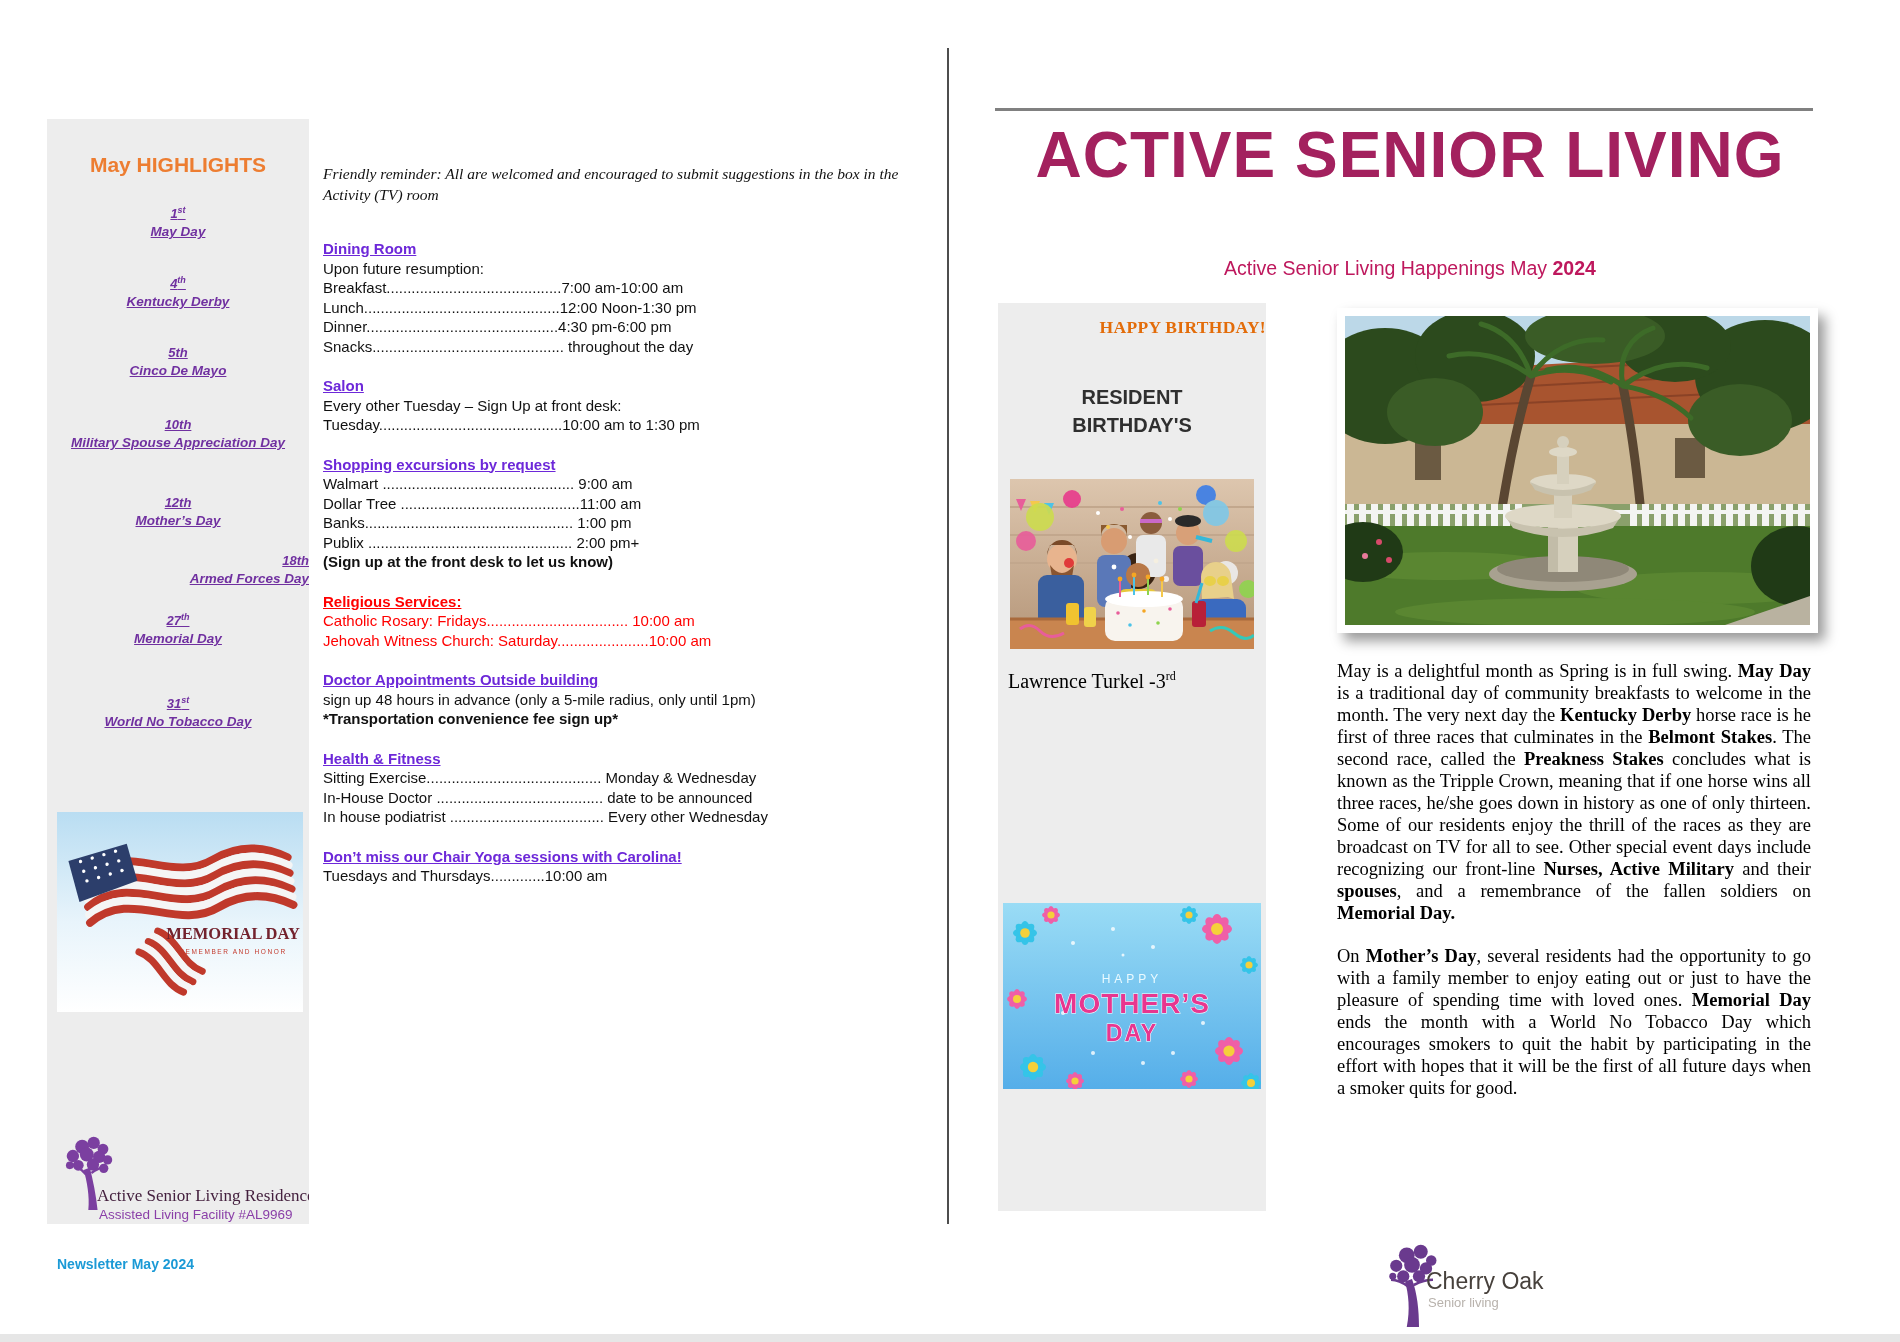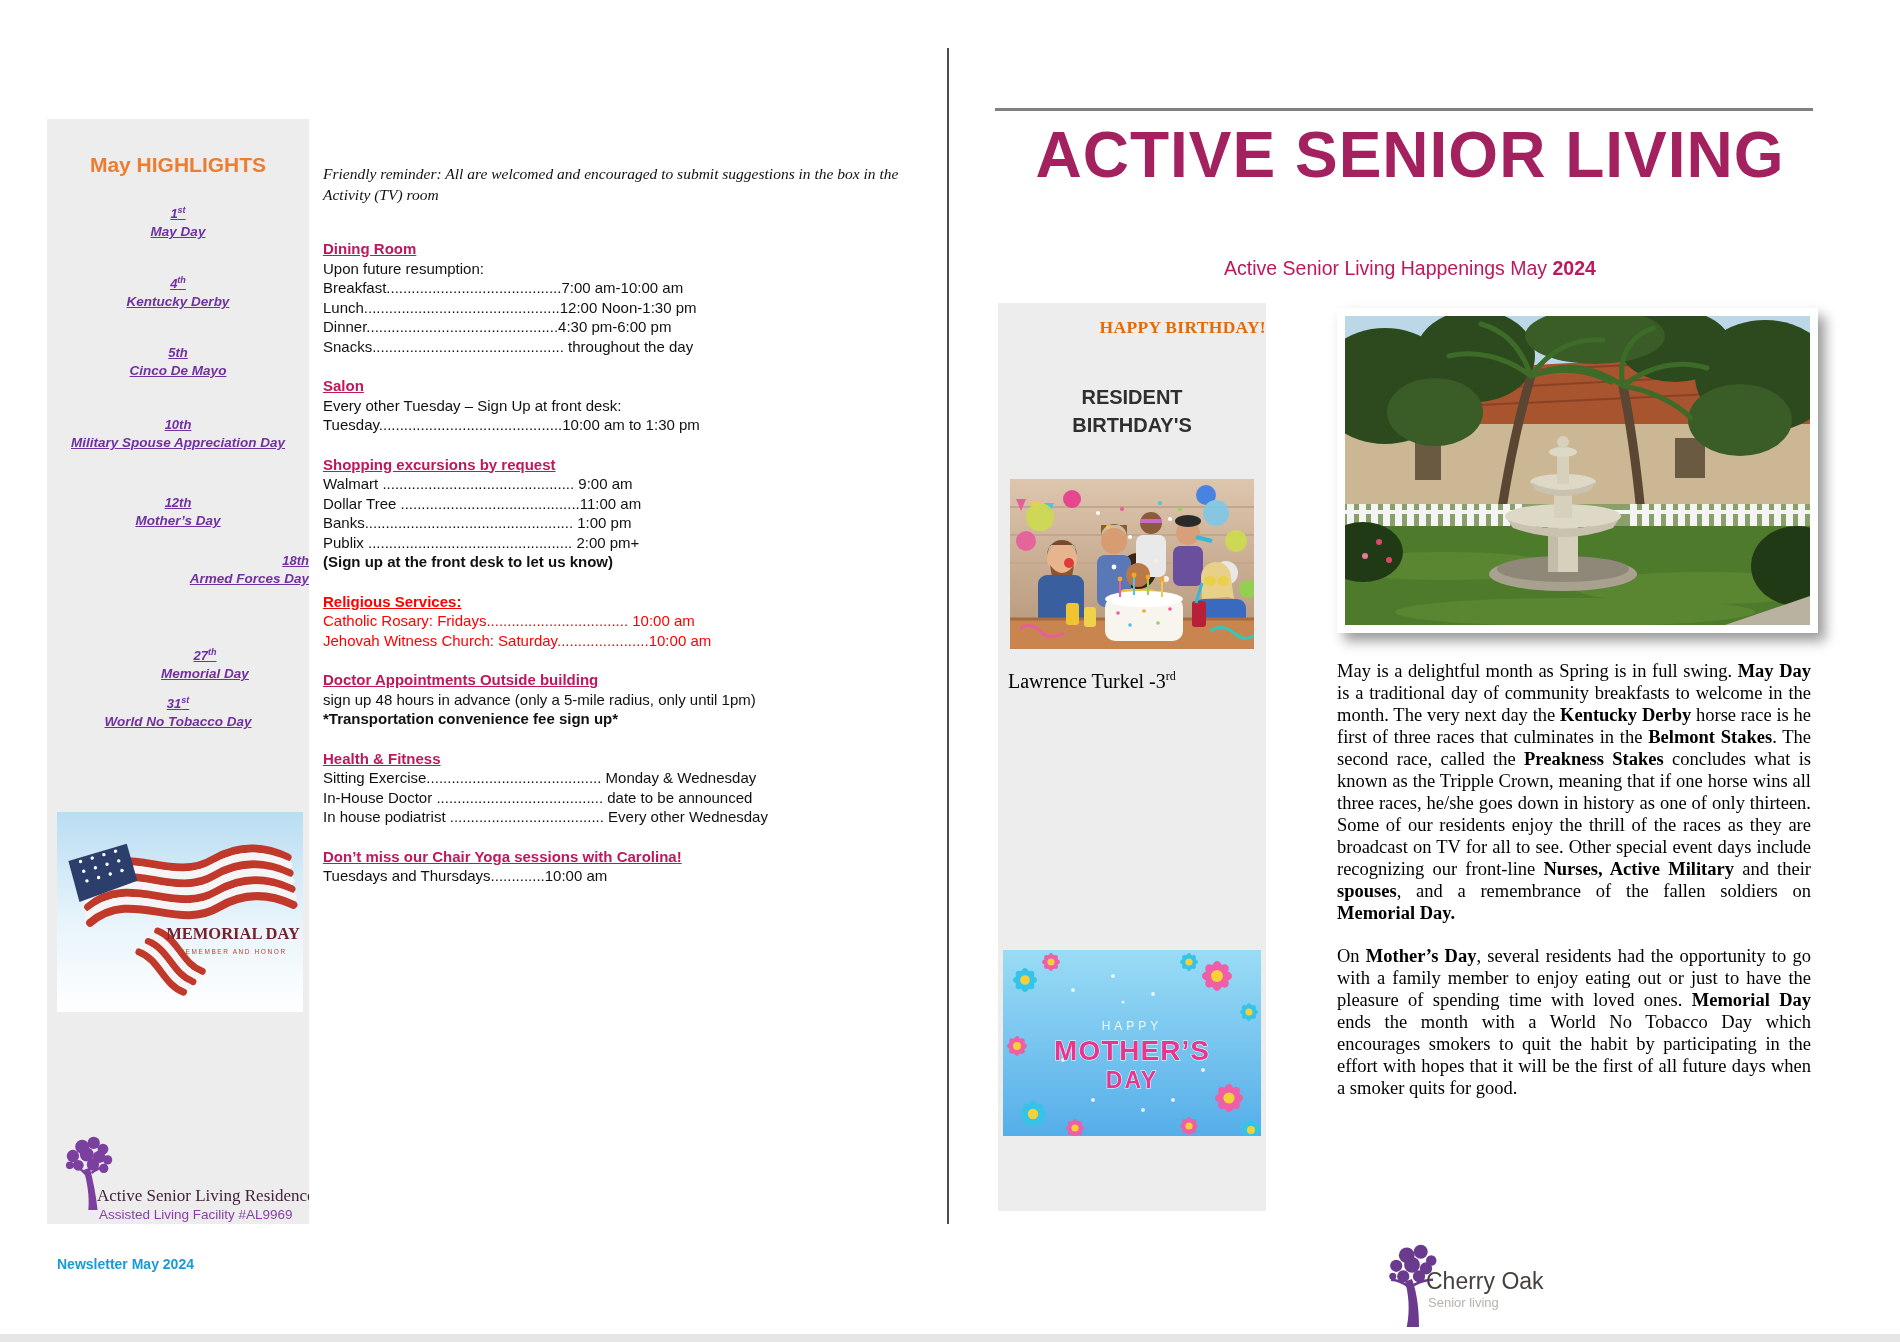--- a/index.html
+++ b/index.html
@@ -31,21 +31,21 @@
   .asl-license{position:absolute;left:44px;top:85px;font-size:13.5px;color:#8a3fa8;white-space:nowrap;}
 
   .newsletter-footer{position:absolute;left:57px;top:1256px;font-size:14px;font-weight:bold;color:#1b9ad6;}
 
   
   .left-main{position:absolute;left:323px;top:163px;width:590px;}
   .reminder{margin:0;width:585px;font-family:"Liberation Serif",serif;font-style:italic;
             font-size:15.5px;line-height:21px;color:#111;}
   .sections{margin-top:34px;width:470px;}
   .section{margin-bottom:20px;}
-  .sec-heading{font-size:15px;line-height:19.5px;font-weight:bold;text-decoration:underline;color:#be185d;}
+  .sec-heading{font-size:15px;line-height:19.5px;font-weight:bold;text-decoration:underline;color:#6d28d9;}
   .sec-heading.red{color:#ff0000;}
   .sec-line{font-size:15px;line-height:19.5px;color:#111;}
   .sec-line.bold{font-weight:bold;}
   .sec-line.red{color:#ff0000;}
 
   
   .rp-rule{position:absolute;left:995px;top:108px;width:818px;height:3px;background:#808080;}
   .rp-title{position:absolute;left:990px;top:118px;width:840px;margin:0;text-align:center;
             font-size:64px;font-weight:bold;letter-spacing:1px;color:#a3215e;}
   .rp-subtitle{position:absolute;left:990px;top:257px;width:840px;text-align:center;
@@ -55,21 +55,21 @@
   .bday-banner{position:absolute;top:14px;left:0;width:100%;text-align:right;
                font-family:"Liberation Serif",serif;font-weight:bold;font-size:17.5px;
                color:#e36c09;letter-spacing:.3px;}
   .bday-heading{position:absolute;top:80px;left:0;width:100%;text-align:center;
                 font-size:20px;font-weight:bold;color:#2f2f2f;line-height:28px;}
   .party-photo{position:absolute;left:12px;top:176px;width:244px;height:170px;}
   .party-photo svg{display:block;width:100%;height:100%;}
   .resident-name{position:absolute;left:10px;top:366px;font-family:"Liberation Serif",serif;
                  font-size:20px;color:#000;}
   .resident-name sup{font-size:12px;}
-  .mothers-card{position:absolute;left:5px;top:600px;width:258px;height:186px;margin-top:47px;}
+  .mothers-card{position:absolute;left:5px;top:600px;width:258px;height:186px;}
   .mothers-card svg{display:block;width:100%;height:100%;}
 
   .fountain{position:absolute;left:1337px;top:308px;width:481px;height:325px;box-sizing:border-box;
             margin:0;padding:8px;background:#fff;box-shadow:7px 8px 12px rgba(0,0,0,.4);}
   .fountain svg{display:block;width:100%;height:100%;}
 
   .article{position:absolute;left:1337px;top:660px;width:474px;font-family:"Liberation Serif",serif;
            font-size:18.5px;line-height:22px;color:#000;text-align:justify;}
   .article p{margin:0 0 21px 0;}
 
@@ -105,21 +105,21 @@
           <span class="hl-name">Military Spouse Appreciation Day</span>
         </div>
         <div class="hl-item" style="top: 298px;">
           <span class="hl-day">12th</span>
           <span class="hl-name">Mother’s Day</span>
         </div>
         <div class="hl-item" style="top: 356px; text-align: right;">
           <span class="hl-day">18th</span>
           <span class="hl-name">Armed Forces Day</span>
         </div>
-        <div class="hl-item" style="top: 450px; padding-left: 27px;">
+        <div class="hl-item" style="top: 415px;">
           <span class="hl-day">27<sup>th</sup></span>
           <span class="hl-name">Memorial Day</span>
         </div>
         <div class="hl-item" style="top: 498px;">
           <span class="hl-day">31<sup>st</sup></span>
           <span class="hl-name">World No Tobacco Day</span>
         </div>
       </div>
 
     <div class="memorial-img">

